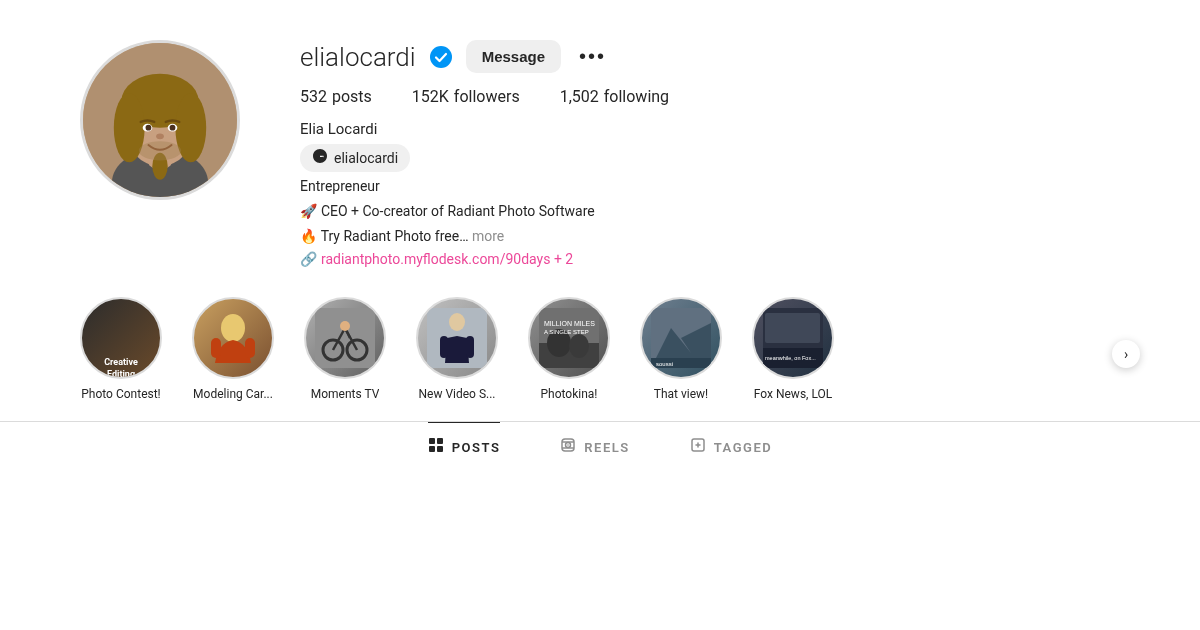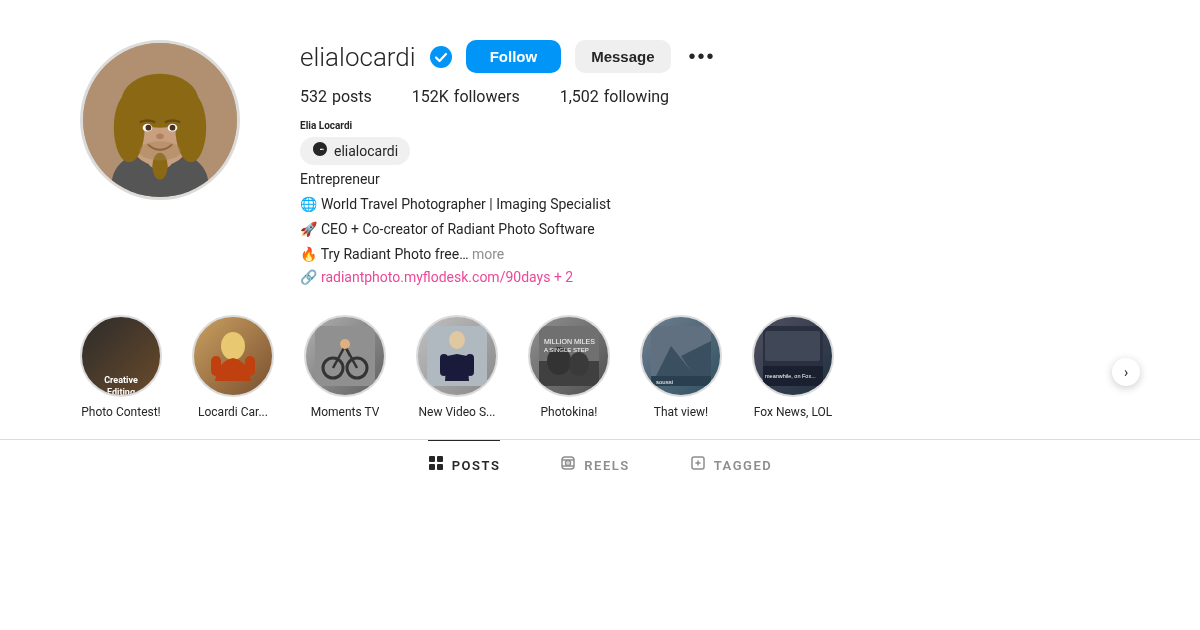--- a/index.html
+++ b/index.html
@@ -133,22 +133,22 @@
       font-weight: 400;
     }
 
     .bio-section {
       display: flex;
       flex-direction: column;
       gap: 4px;
     }
 
     .full-name {
-      font-size: 10px;
-      font-weight: 700;
+      font-size: 15px;
+      font-weight: 400;
       color: #262626;
     }
 
     .threads-badge {
       display: inline-flex;
       align-items: center;
       gap: 6px;
       background: #f0f0f0;
       border-radius: 20px;
       padding: 4px 12px;
@@ -343,21 +343,20 @@
 
       <div class="profile-header-row">
         <span class="username">elialocardi</span>
 
         <span class="verified-badge">
           <svg width="22" height="22" viewBox="0 0 22 22" fill="none" xmlns="http://www.w3.org/2000/svg">
             <circle cx="11" cy="11" r="11" fill="#0095f6"></circle>
             <path d="M6 11.5L9.5 15L16 8" stroke="white" stroke-width="2.2" stroke-linecap="round" stroke-linejoin="round"></path>
           </svg>
         </span>
-        <button class="btn-follow">Follow</button>
         <button class="btn-message">Message</button>
         <button class="btn-more">•••</button>
       </div>
 
       <div class="stats-row">
         <div class="stat-item">
           <span class="stat-number">532</span>
           <span class="stat-label">posts</span>
         </div>
         <div class="stat-item">
@@ -374,21 +373,20 @@
         <span class="full-name">Elia Locardi</span>
         <div class="threads-badge" style="width:fit-content;">
           <span class="threads-icon">
             <svg width="16" height="16" viewBox="0 0 16 16" fill="none" xmlns="http://www.w3.org/2000/svg">
               <path d="M8 1C4.13 1 1 4.13 1 8s3.13 7 7 7 7-3.13 7-7-3.13-7-7-7zm2.5 7.5c-.27 1.4-1.3 2.3-2.5 2.3-1.4 0-2.5-1.1-2.5-2.5S6.6 5.8 8 5.8c.7 0 1.3.27 1.75.7l.75-.75C9.9 5.27 9 4.8 8 4.8c-1.93 0-3.5 1.57-3.5 3.5S6.07 11.8 8 11.8c1.77 0 3.1-1.1 3.43-2.8H8V7.8h3.5c.07.22.1.45.1.7 0 .35-.04.69-.1 1z" fill="#262626"></path>
             </svg>
           </span>
           <span>elialocardi</span>
         </div>
         <span class="bio-line">Entrepreneur</span>
-        <span class="bio-line">🌐  World Travel Photographer | Imaging Specialist</span>
         <span class="bio-line">🚀 CEO + Co-creator of Radiant Photo Software</span>
         <span class="bio-line">
           <span>🔥  Try Radiant Photo free…</span>
           <span class="bio-more">more</span>
         </span>
         <a class="bio-link" href="#">🔗 radiantphoto.myflodesk.com/90days + 2</a>
       </div>
     </div>
   </div>
 
@@ -404,21 +402,21 @@
     <div class="highlight-item">
       <div class="highlight-circle highlight-circle-2">
 
         <svg width="60" height="60" viewBox="0 0 60 60">
           <ellipse cx="30" cy="20" rx="12" ry="14" fill="#e8c870"></ellipse>
           <path d="M12 55 Q15 35 30 32 Q45 35 48 55Z" fill="#c04010"></path>
           <rect x="8" y="30" width="10" height="20" rx="5" fill="#c04010"></rect>
           <rect x="42" y="30" width="10" height="20" rx="5" fill="#c04010"></rect>
         </svg>
       </div>
-      <span class="highlight-label">Locardi Car...</span>
+      <span class="highlight-label">Modeling Car...</span>
     </div>
 
     <div class="highlight-item">
       <div class="highlight-circle highlight-circle-3">
 
         <svg width="60" height="60" viewBox="0 0 60 60">
           <rect width="60" height="60" fill="#909090"></rect>
           <circle cx="18" cy="42" r="10" fill="none" stroke="#333" stroke-width="3"></circle>
           <circle cx="42" cy="42" r="10" fill="none" stroke="#333" stroke-width="3"></circle>
           <path d="M18 42 L30 20 L42 42" stroke="#333" stroke-width="2.5" fill="none"></path>

